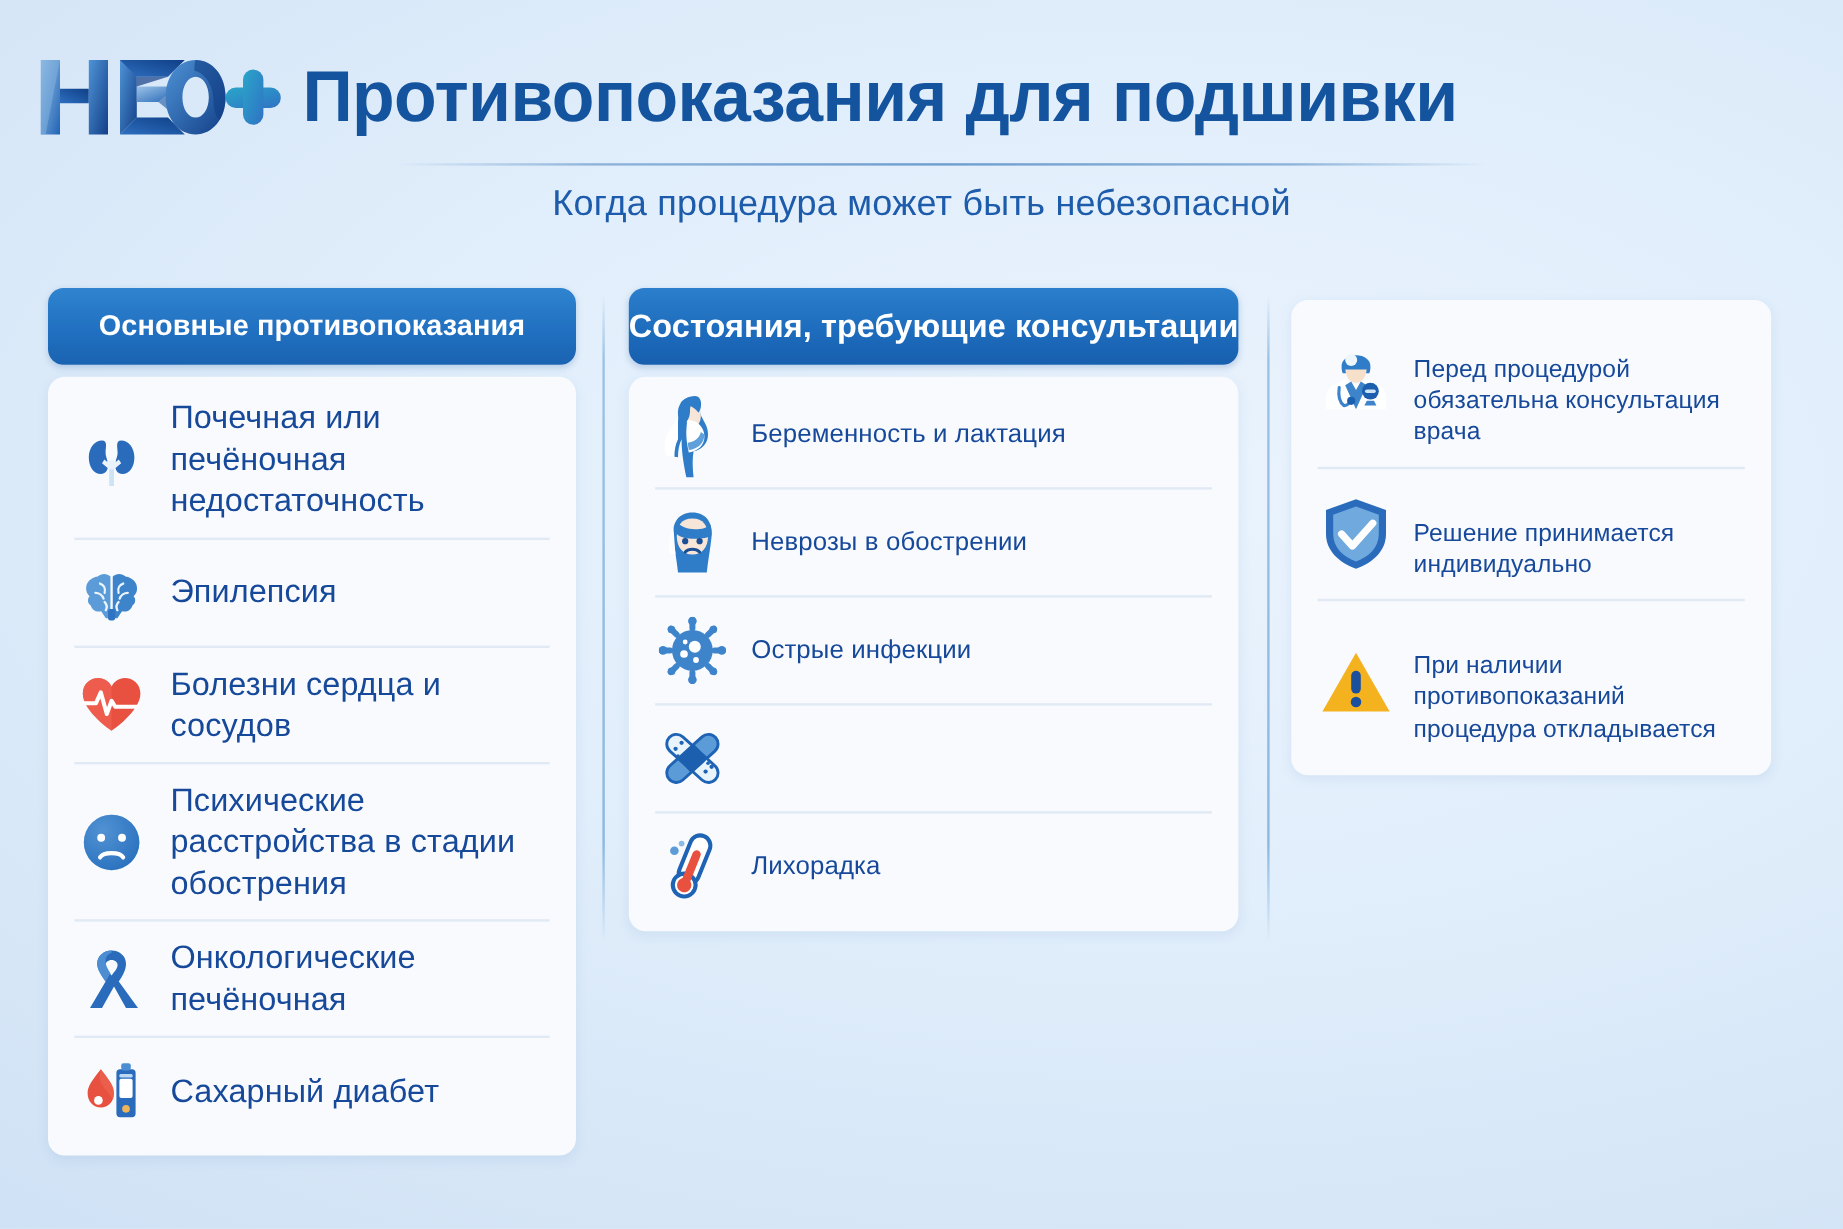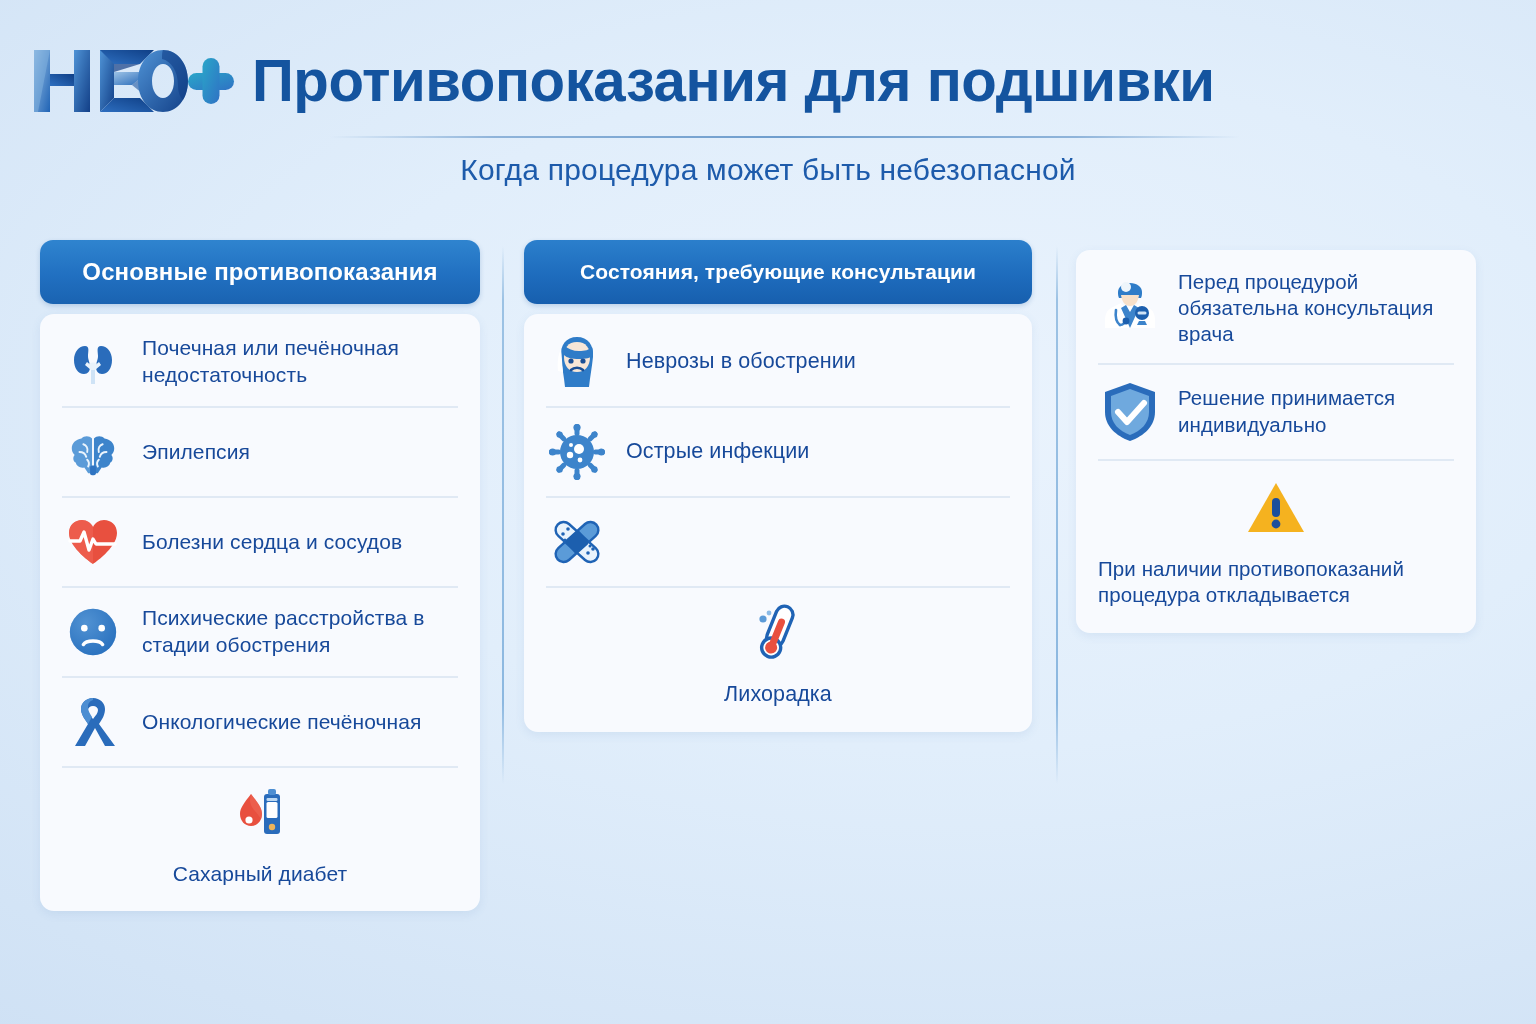--- a/index.html
+++ b/index.html
@@ -107,58 +107,58 @@
     box-shadow: 0 2px 5px rgba(30,90,160,0.22);
   }
   .col-1 .col-header { background: linear-gradient(180deg, #2f84cf 0%, #2170c1 55%, #1a63b1 100%); }
   .col-header-label {
     color: #ffffff;
     font-size: 24px;
     font-weight: bold;
     letter-spacing: 0.1px;
     white-space: nowrap;
   }
-  .col-2 .col-header-label { font-size: 21px; }
+  .col-2 .col-header-label { font-size: 27px; }
 
   .col-body {
     margin-top: 10px;
     background: #f8fafe;
     border-radius: 14px;
     padding: 4px 22px 10px 22px;
     box-shadow: 0 3px 10px rgba(70,120,175,0.10);
   }
 
   .item {
     display: flex;
     align-items: center;
     gap: 18px;
     padding: 13px 0;
     border-bottom: 2px solid #e0e9f4;
     min-height: 62px;
   }
-  .item:last-child { border-bottom: none; flex-direction: column; }
+  .item:last-child { border-bottom: none; }
 
   .item-icon {
     flex: 0 0 auto;
     width: 62px;
     height: 62px;
     display: flex;
     align-items: center;
     justify-content: center;
   }
   .item-icon svg { display: block; }
 
   .item-label {
-    font-size: 21px;
+    font-size: 27px;
     line-height: 1.28;
     color: #17499a;
     letter-spacing: 0.1px;
   }
   .col-2 .item-label { font-size: 21.5px; }
-  .col-3 .item-label { font-size: 20.5px; }
+  .col-3 .item-label { font-size: 20.5px; margin-top: 26px; }
 
   
   .col-3 .item { gap: 16px; padding: 15px 0; }
   .col-3 .item-icon { width: 64px; height: 64px; }
 </style>
 </head>
 <body>
 
 <div class="poster">
 
@@ -308,20 +308,33 @@
 
       </div>
     </div>
 
     <div class="col col-2">
       <div class="col-header">
         <div class="col-header-label">Состояния, требующие консультации</div>
       </div>
       <div class="col-body">
 
+        <div class="item">
+          <span class="item-icon">
+            <svg width="56" height="72" viewBox="0 0 56 72" aria-hidden="true">
+              <path d="M30 4c-9 0-15 7-14 16 1 7-2 10-5 14-3 5-4 13-2 20l7 1c0-6 1-11 3-15 0 12 2 22 4 32h6c-1-10-1-16 0-22 6-1 12-6 12-14 0-6-3-10-5-14-2-3-2-6-1-9 1-5-1-9-5-9z" fill="#2f7cc8"></path>
+              <path d="M27 12c5 0 8 4 8 9 0 4-2 7-4 9-2-2-5-4-8-4 2-3 3-6 3-9 0-2 0-4 1-5z" fill="#f7e6d7"></path>
+              <path d="M24 24c8 0 14 6 14 14 0 7-5 12-13 13-2-8-3-18-1-27z" fill="#ffffff"></path>
+              <path d="M38 36c0 7-5 12-13 13l-1-6c6-1 10-4 11-9z" fill="#5f9fdb"></path>
+              <path d="M16 20c-2 6-5 9-8 14-3 5-4 13-2 20l7 1c0-6 1-11 3-15z" fill="#ffffff"></path>
+              <path d="M18 10c4-5 11-7 15-3 3 3 2 8 0 11-3-5-9-7-15-8z" fill="#2f7cc8"></path>
+            </svg>
+          </span>
+          <span class="item-label">Беременность и лактация</span>
+        </div>
 
         <div class="item">
           <span class="item-icon">
             <svg width="56" height="58" viewBox="0 0 56 58" aria-hidden="true">
               <path d="M28 4C17 4 11 12 12 24c1 10 3 20 4 30h24c1-10 3-20 4-30C45 12 39 4 28 4z" fill="#2f7cc8"></path>
               <path d="M28 9c9 0 13 6 13 15 0 9-5 15-13 15s-13-6-13-15C15 15 19 9 28 9z" fill="#f7e6d7"></path>
               <path d="M15 12c4 4 9 6 15 6s10-1 13-4c1 3 1 6 1 9-3 2-7 3-14 3-7 0-12-1-15-4 0-4 0-7 0-10z" fill="#2f7cc8"></path>
               <path d="M12 16c-3 6-4 14-3 22l5 1c-1-8-1-16-2-23z" fill="#ffffff"></path>
               <circle cx="22" cy="28" r="2.6" fill="#1a4f96"></circle>
               <circle cx="34" cy="28" r="2.6" fill="#1a4f96"></circle>

